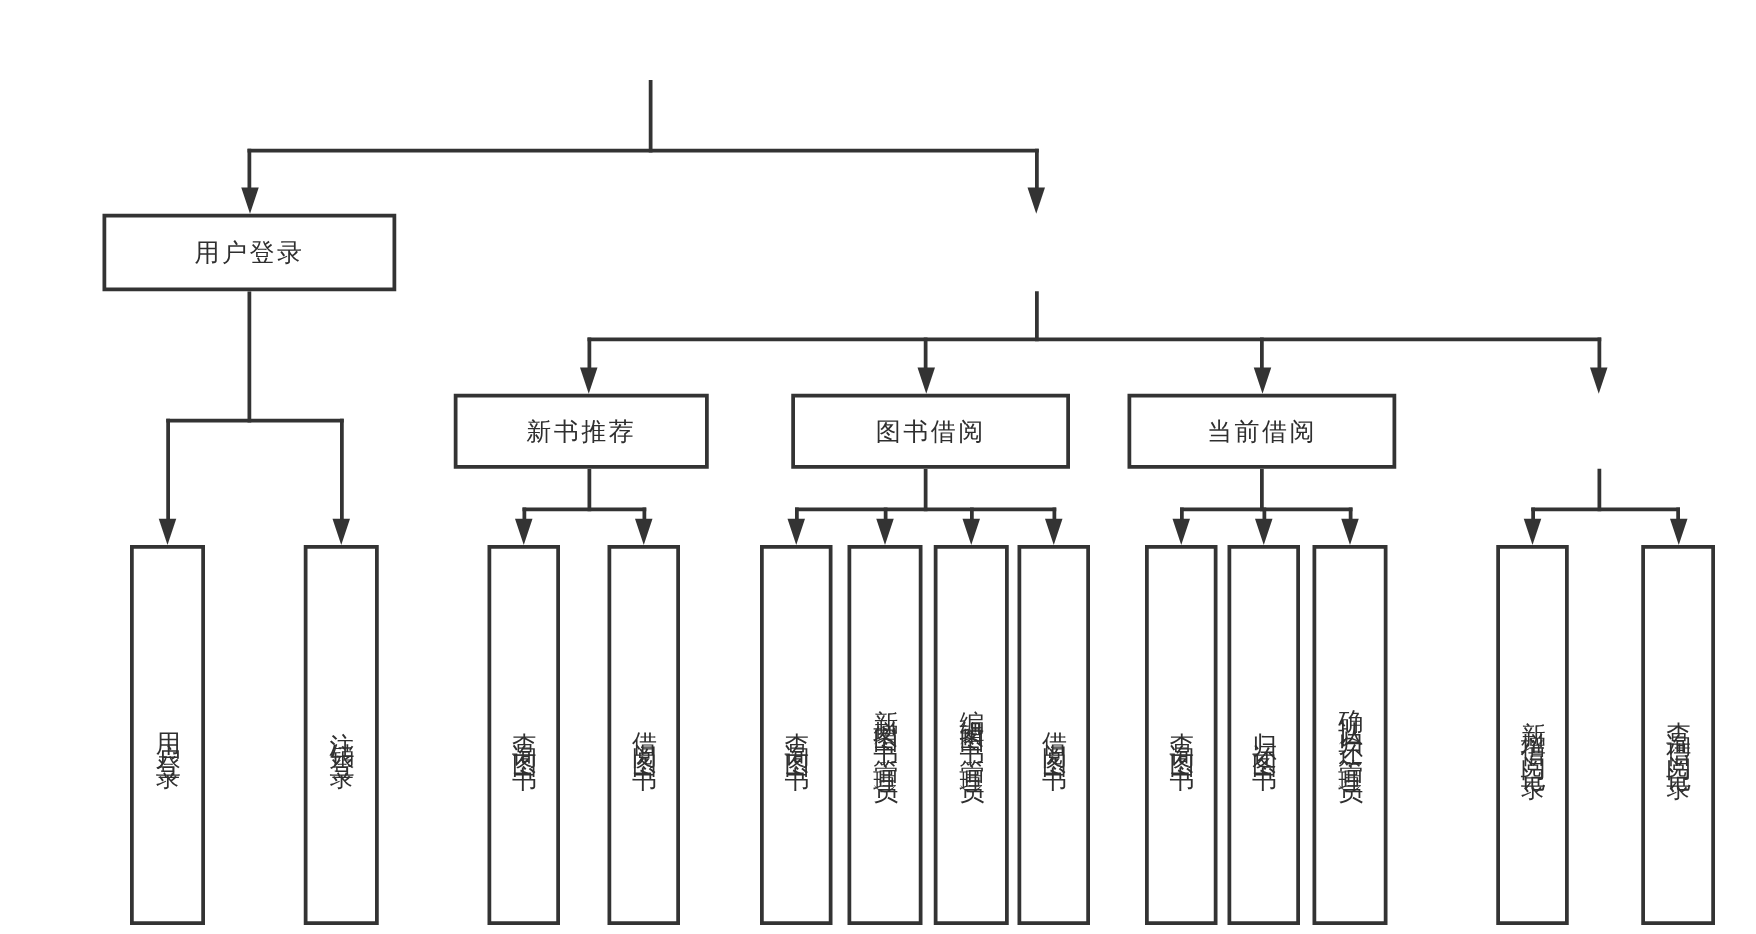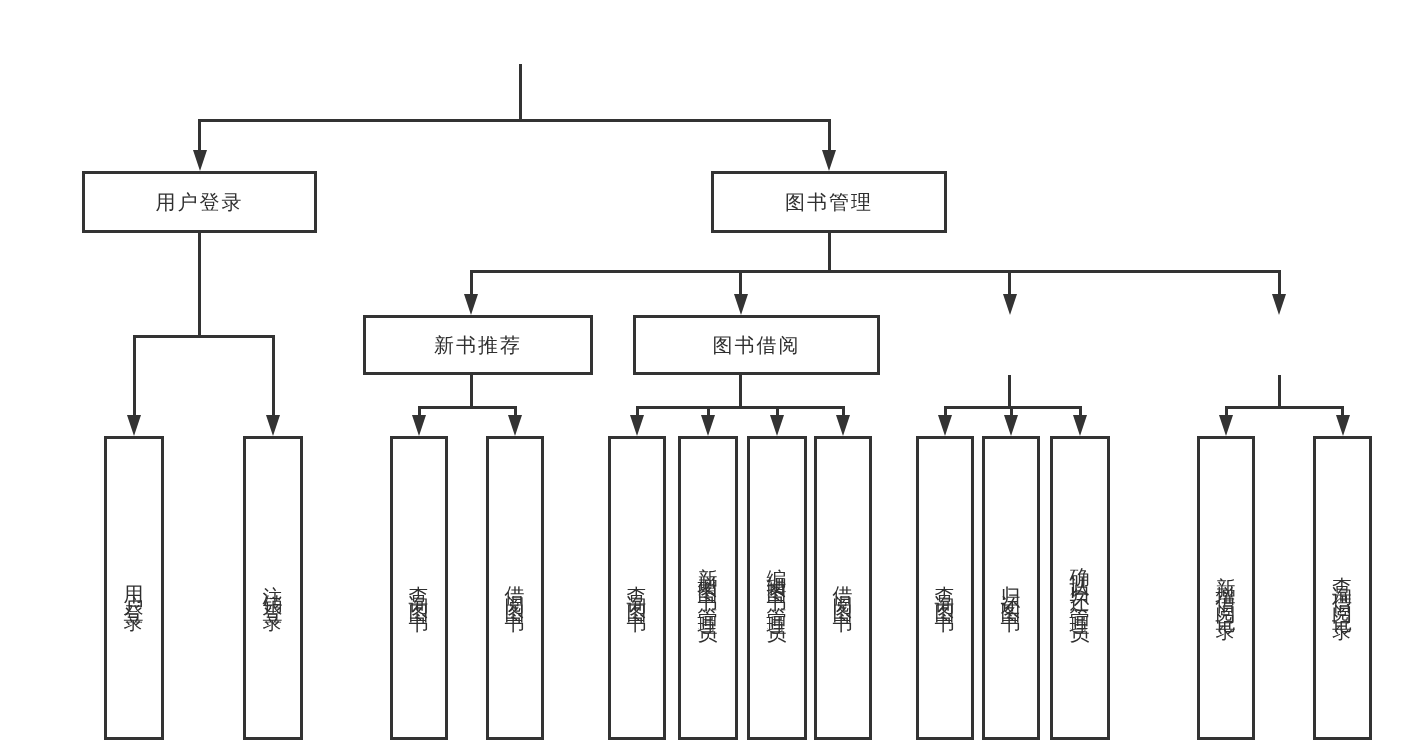--- a/index.html
+++ b/index.html
@@ -55,24 +55,24 @@
     white-space:nowrap;
   }
 </style>
 </head>
 <body>
 
 <div class="canvas">
 
 
   <div class="hnode" style="left:82px;top:171px;width:235px;height:62px">用户登录</div>
-  <div class="hnode" style="left:711px;top:171px;width:236px;height:62px">图书管理</div>
 
-  <div class="hnode" style="left:363px;top:315px;width:230px;height:60px">新书推荐</div>
-  <div class="hnode" style="left:633px;top:315px;width:247px;height:60px">图书借阅</div>
+  <div class="hnode" style="left:363px;top:315px;width:204px;height:60px">新书推荐</div>
+  <div class="hnode" style="left:633px;top:315px;width:223px;height:60px">图书借阅</div>
+  <div class="hnode" style="left:902px;top:315px;width:215px;height:60px">当前借阅</div>
 
   <div class="vnode" style="left:104px;top:436px;width:60px;height:304px">用户登录</div>
   <div class="vnode" style="left:243px;top:436px;width:60px;height:304px">注销登录</div>
 
   <div class="vnode" style="left:390px;top:436px;width:58px;height:304px">查询图书</div>
   <div class="vnode" style="left:486px;top:436px;width:58px;height:304px">借阅图书</div>
 
   <div class="vnode" style="left:608px;top:436px;width:58px;height:304px">查询图书</div>
   <div class="vnode" style="left:678px;top:436px;width:60px;height:304px;letter-spacing:8px">新增图书（管理员）</div>
   <div class="vnode" style="left:747px;top:436px;width:60px;height:304px;letter-spacing:8px">编辑图书（管理员）</div>

